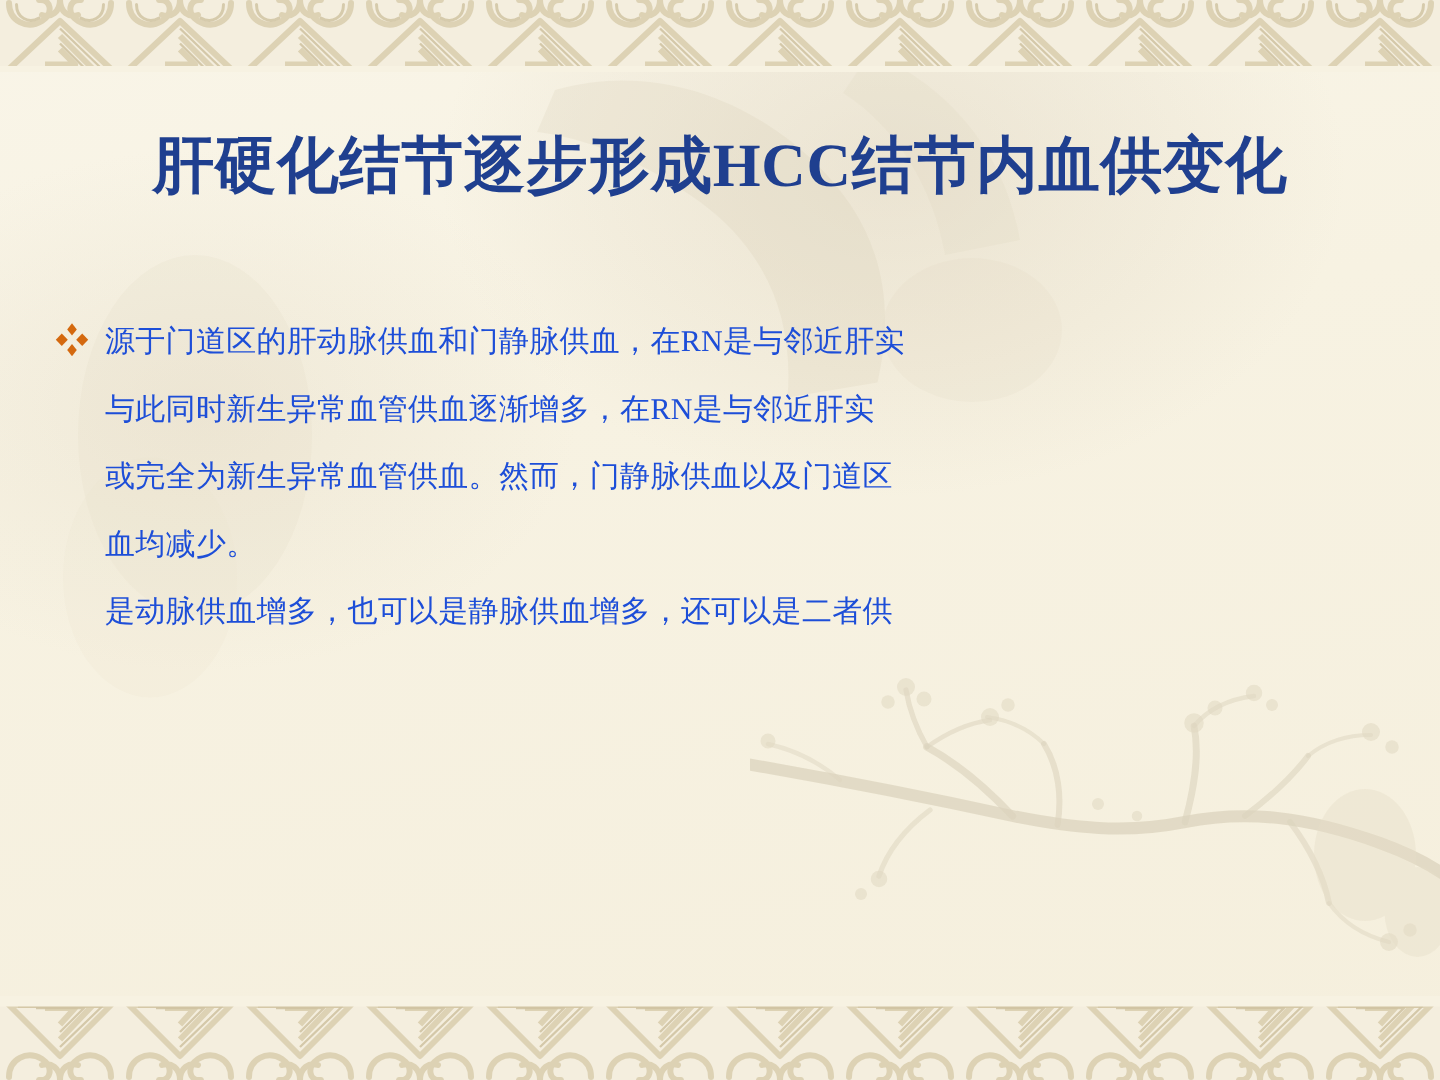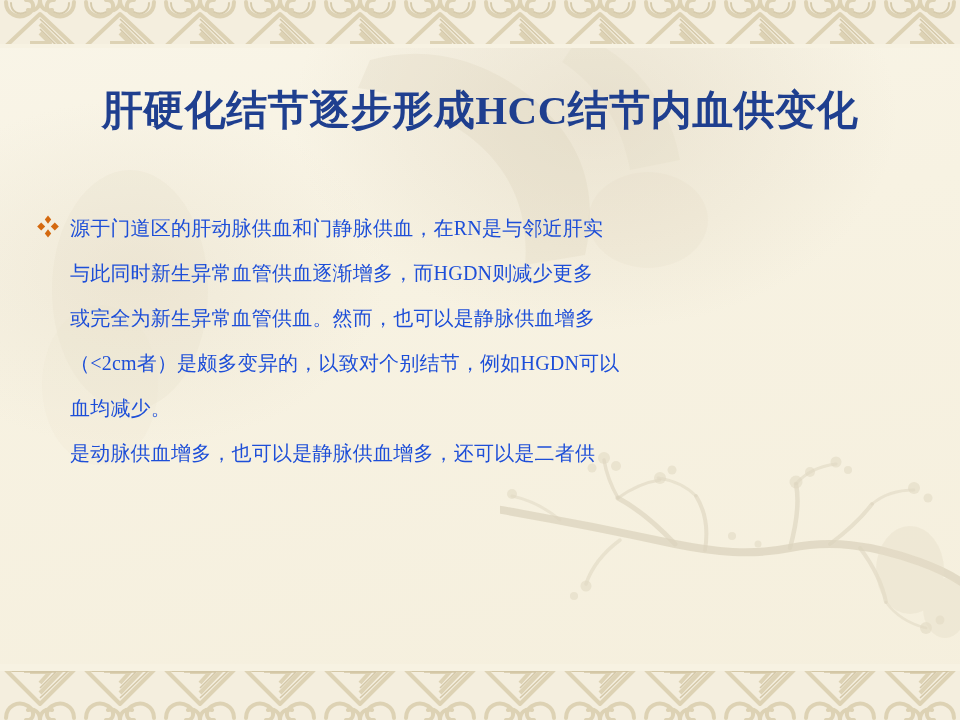--- a/index.html
+++ b/index.html
@@ -265,22 +265,21 @@
           <path d="M12 0.5 L 15.2 4.6 L 12 8.7 L 8.8 4.6 Z"></path>
           <path d="M5.2 7.4 L 9.2 11.5 L 5.2 15.6 L 1.2 11.5 Z"></path>
           <path d="M18.8 7.4 L 22.8 11.5 L 18.8 15.6 L 14.8 11.5 Z"></path>
           <path d="M12 14.3 L 15.2 18.4 L 12 22.5 L 8.8 18.4 Z"></path>
         </g>
       </svg>
     </div>
 
     <div class="para-lines">
       <div class="body-line">源于门道区的肝动脉供血和门静脉供血，在RN是与邻近肝实</div>
-      <div class="body-line">与此同时新生异常血管供血逐渐增多，而HGDN则减少更多</div>
-      <div class="body-line">或完全为新生异常血管供血。然而，也可以是静脉供血增多</div>
-      <div class="body-line">（&lt;2cm者）是颇多变异的，以致对个别结节，例如HGDN可以</div>
+      <div class="body-line">与此同时新生异常血管供血逐渐增多，在RN是与邻近肝实</div>
+      <div class="body-line">或完全为新生异常血管供血。然而，门静脉供血以及门道区</div>
       <div class="body-line">血均减少。</div>
       <div class="body-line">是动脉供血增多，也可以是静脉供血增多，还可以是二者供</div>
     </div>
 
   </div>
 
 </div>
 
 </body></html>

